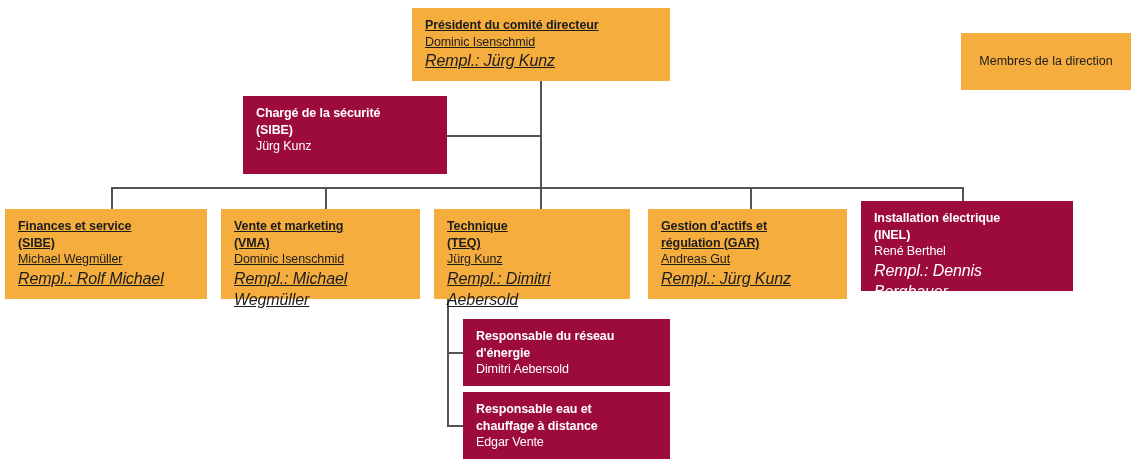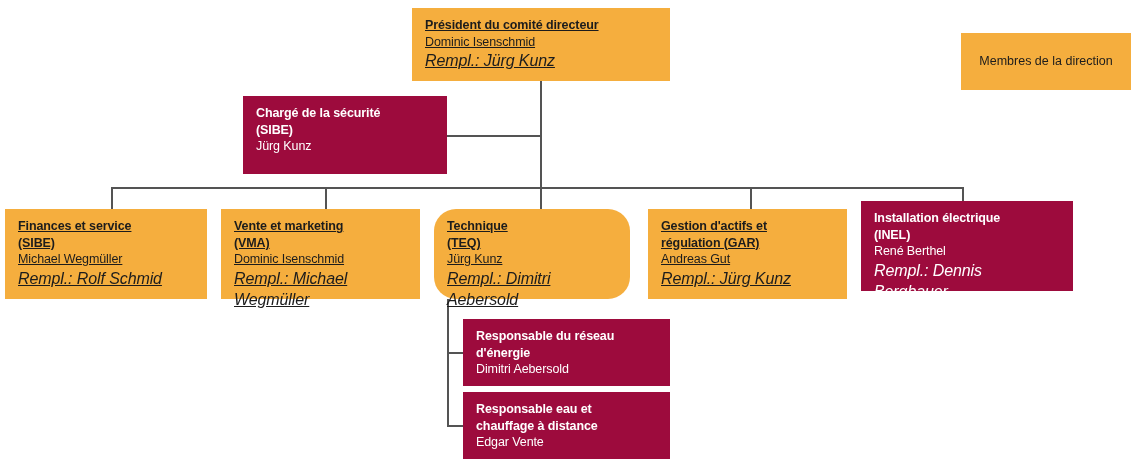--- a/index.html
+++ b/index.html
@@ -103,31 +103,31 @@
   <div class="node darkred" style="left:219px; top:96px; width:204px; height:78px;margin-left:24px;">
     <div class="title">Chargé de la sécurité
 (SIBE)</div>
     <div class="person">Jürg Kunz</div>
   </div>
 
   <div class="node orange" style="left:5px; top:209px; width:202px; height:90px;">
     <div class="title">Finances et service
 (SIBE)</div>
     <div class="person">Michael Wegmüller</div>
-    <div class="deputy">Rempl.: Rolf Schmid</div>
+    <div class="deputy">Rempl.: Rolf Michael</div>
   </div>
 
   <div class="node orange" style="left:221px; top:209px; width:199px; height:90px;">
     <div class="title">Vente et marketing
 (VMA)</div>
     <div class="person">Dominic Isenschmid</div>
     <div class="deputy">Rempl.: Michael Wegmüller</div>
   </div>
 
-  <div class="node orange" style="left:434px; top:209px; width:196px; height:90px;border-radius:22px;">
+  <div class="node orange" style="left:434px; top:209px; width:196px; height:90px;">
     <div class="title">Technique
 (TEQ)</div>
     <div class="person">Jürg Kunz</div>
     <div class="deputy">Rempl.:  Dimitri Aebersold</div>
   </div>
 
   <div class="node orange" style="left:648px; top:209px; width:199px; height:90px;">
     <div class="title">Gestion d'actifs et
 régulation (GAR)</div>
     <div class="person">Andreas Gut</div>

